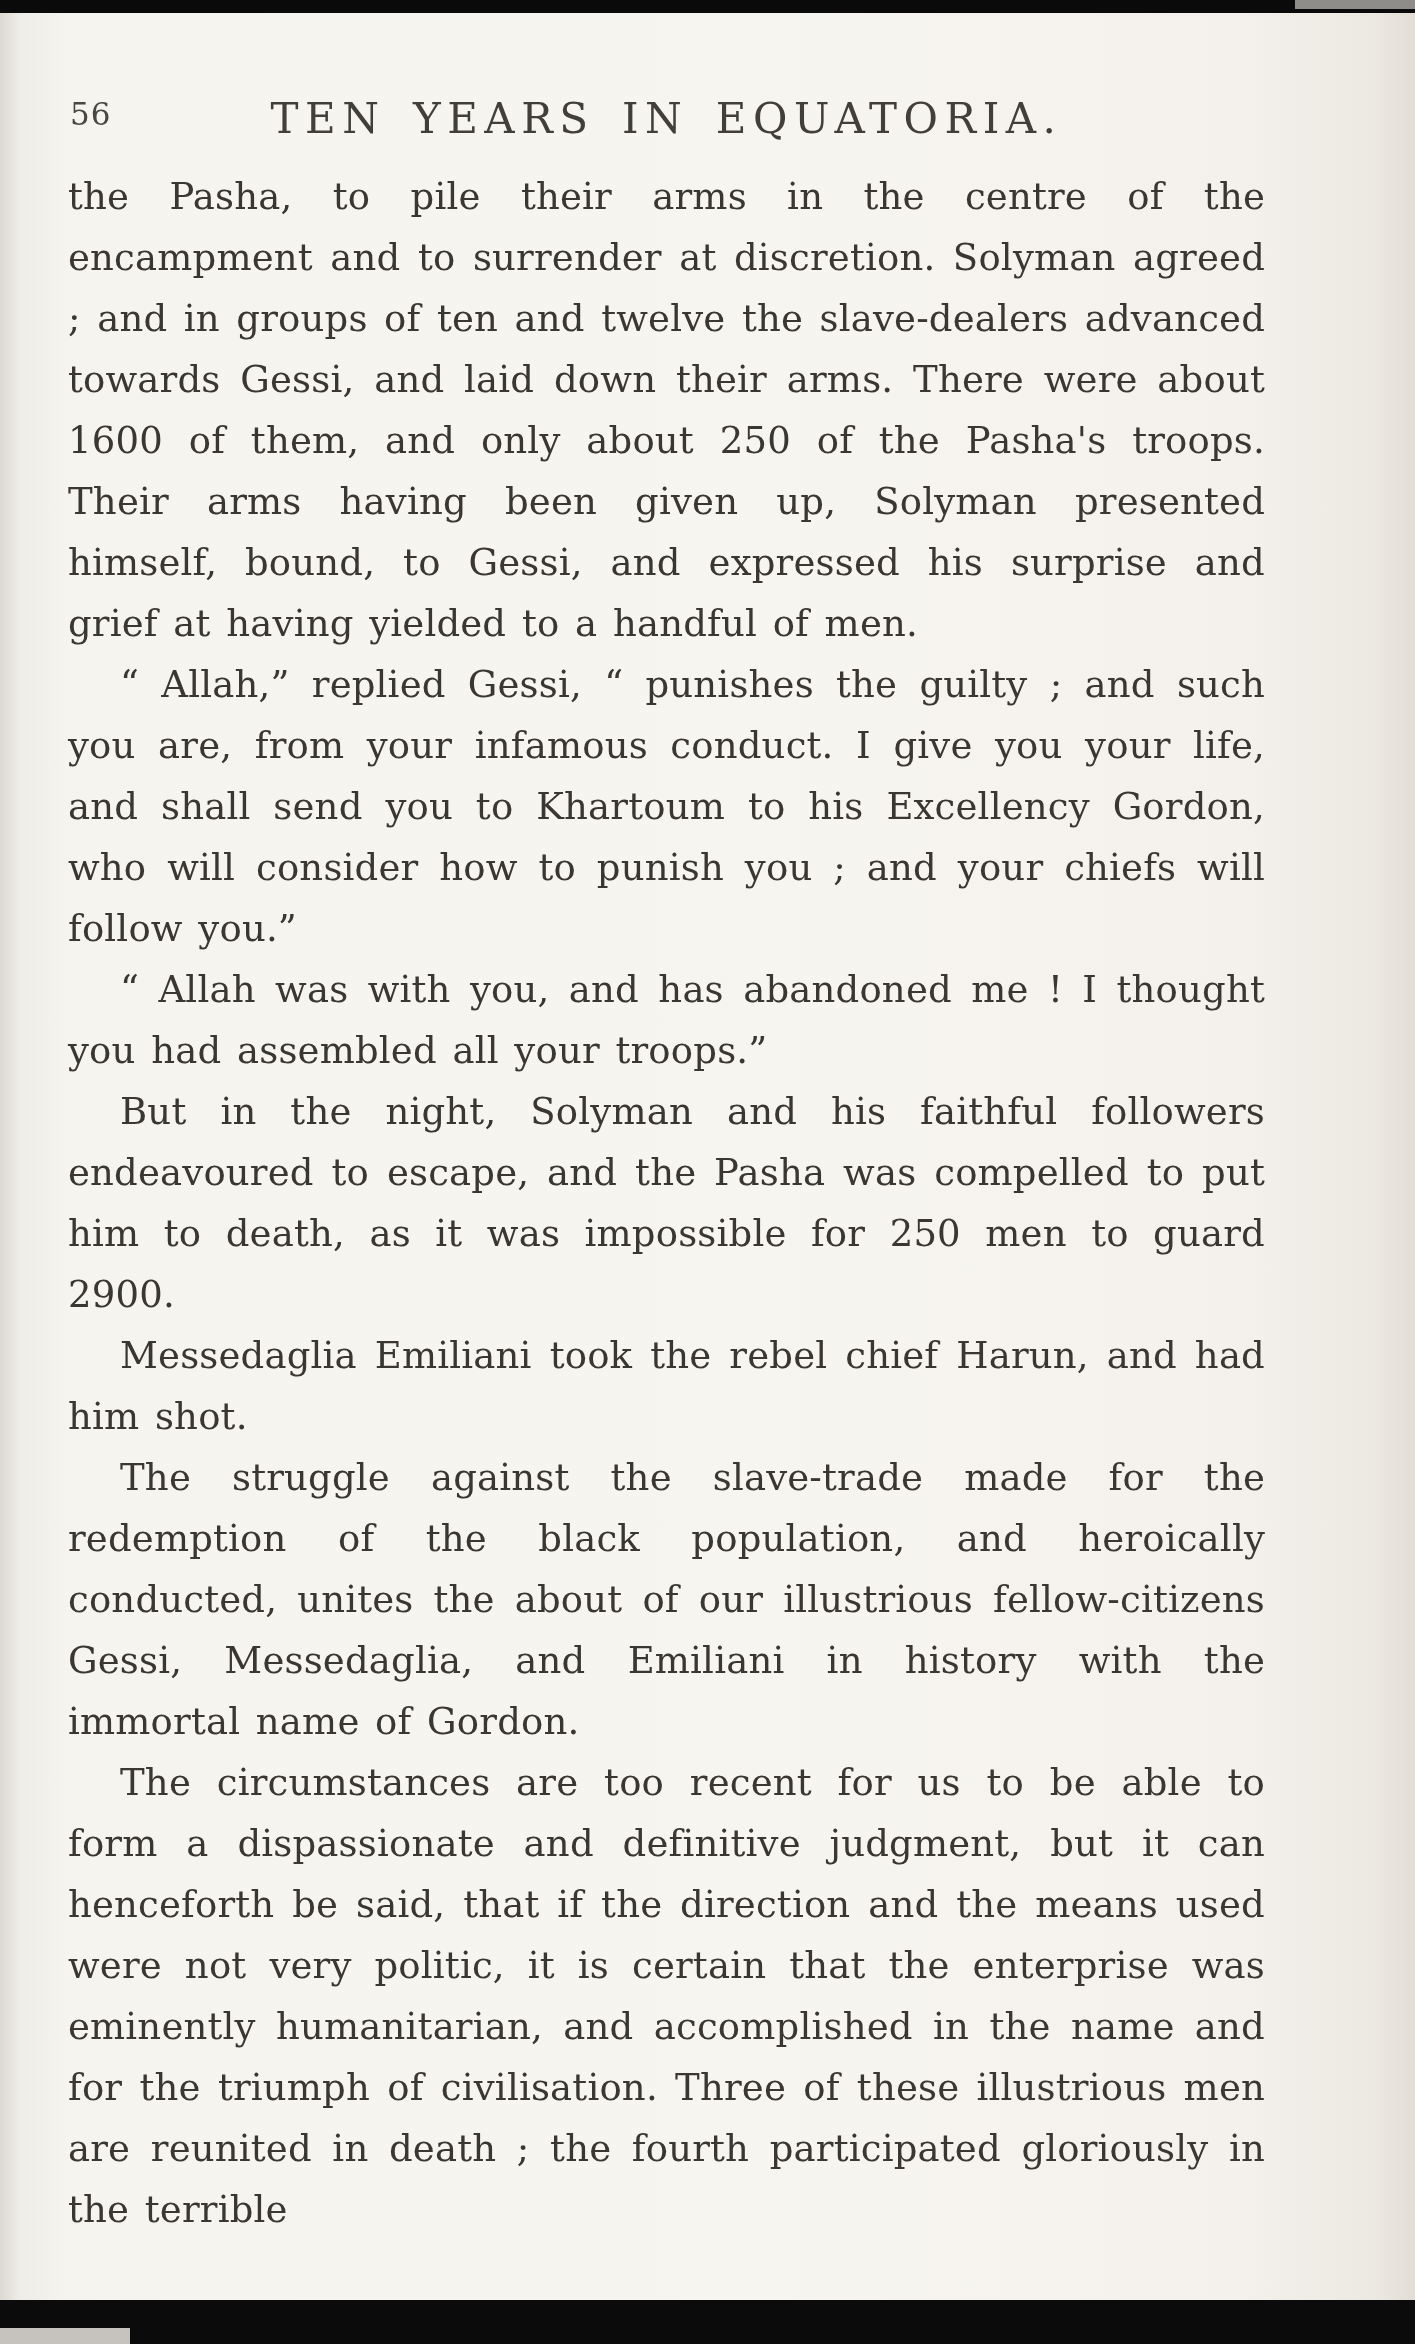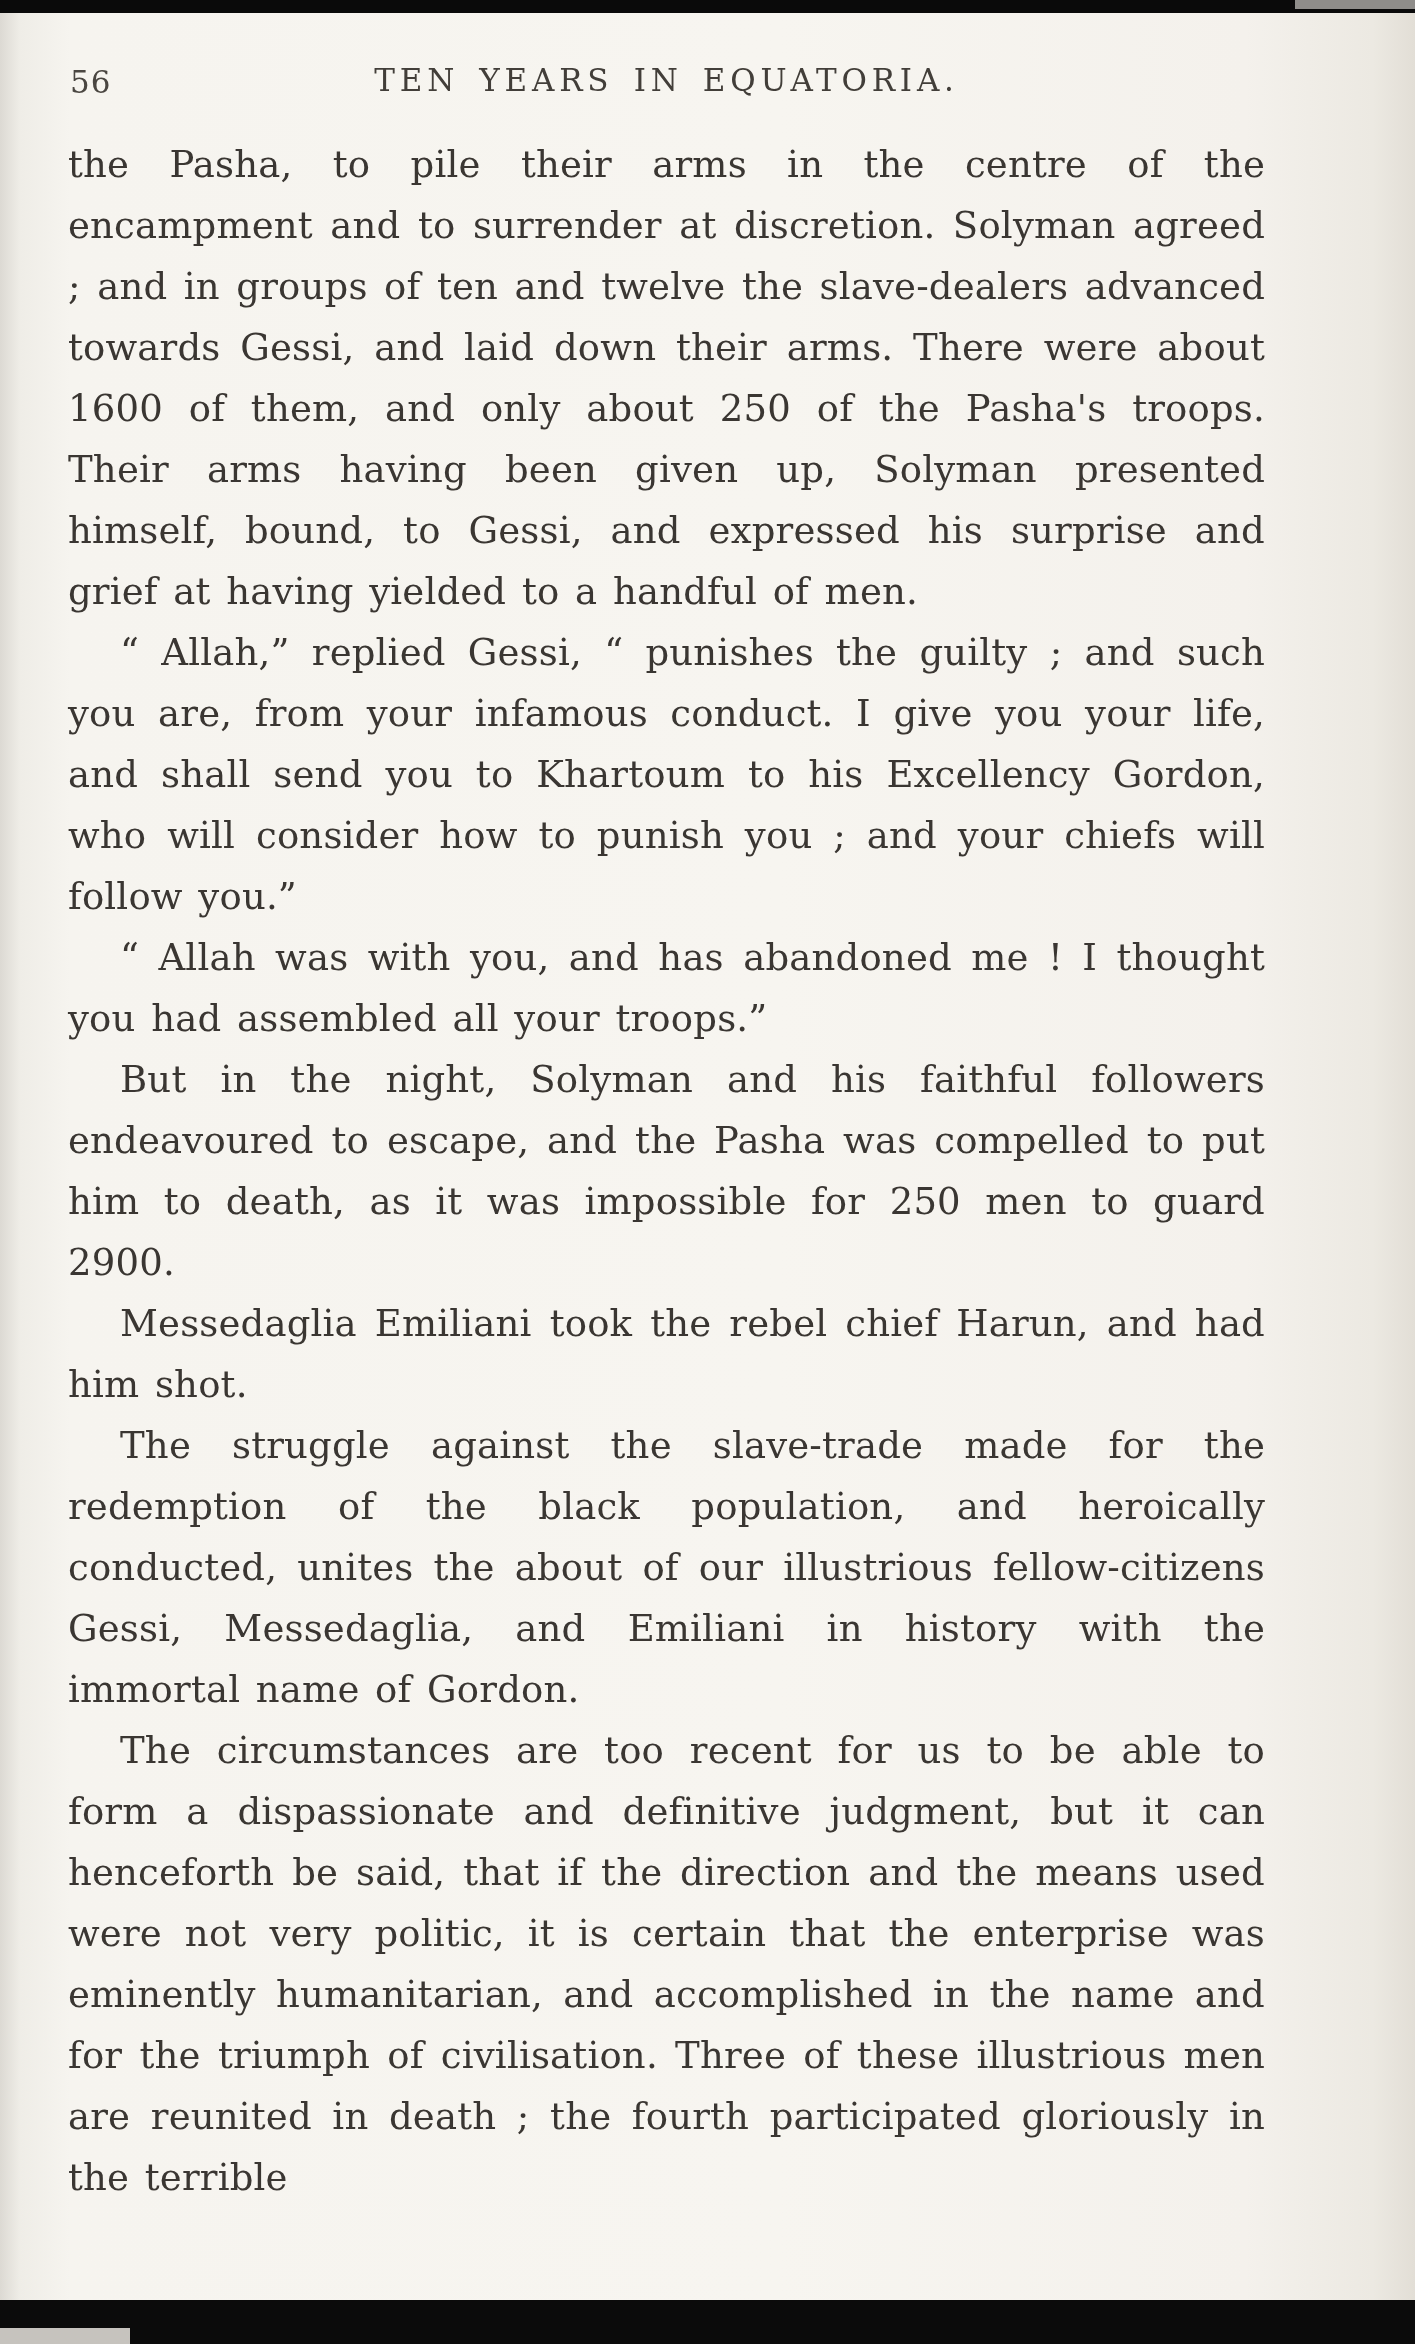--- a/index.html
+++ b/index.html
@@ -56,34 +56,35 @@
   .content {
     position: absolute;
     left: 68px;
     right: 150px;
     top: 58px;
   }
 
   .page-header {
     position: relative;
     height: 52px;
+    margin-top: 32px;
   }
 
   .page-number {
     position: absolute;
     left: 2px;
     top: 6px;
     font-size: 31px;
     letter-spacing: 1px;
     color: #4a4641;
   }
 
   .running-head {
     text-align: center;
-    font-size: 31px;
+    font-size: 42px;
     letter-spacing: 0.155em;
     word-spacing: 0.18em;
     color: #423e39;
     padding-top: 4px;
     white-space: nowrap;
   }
 
   .text-block {
     margin-top: 24px;
     font-size: 37px;

